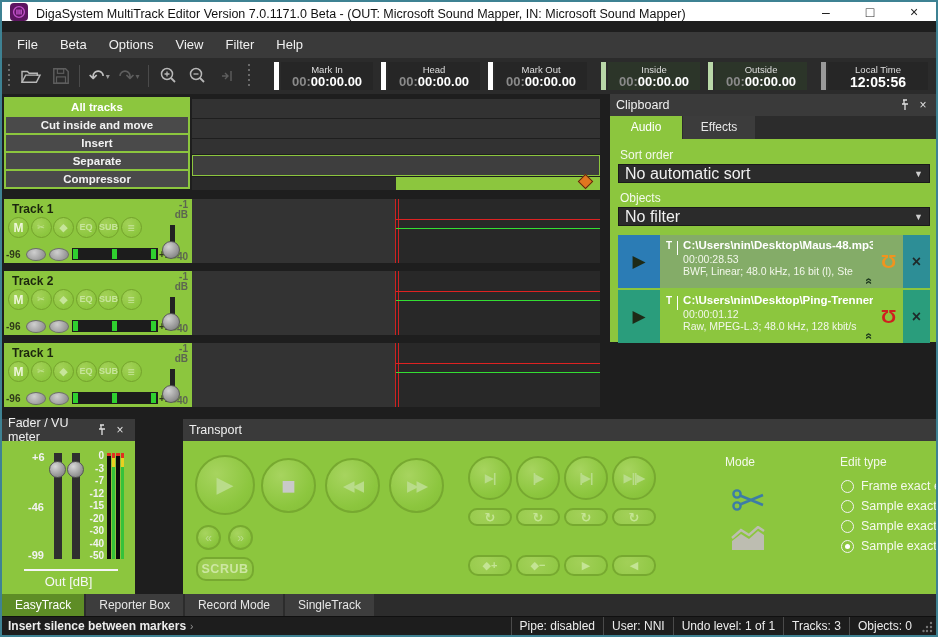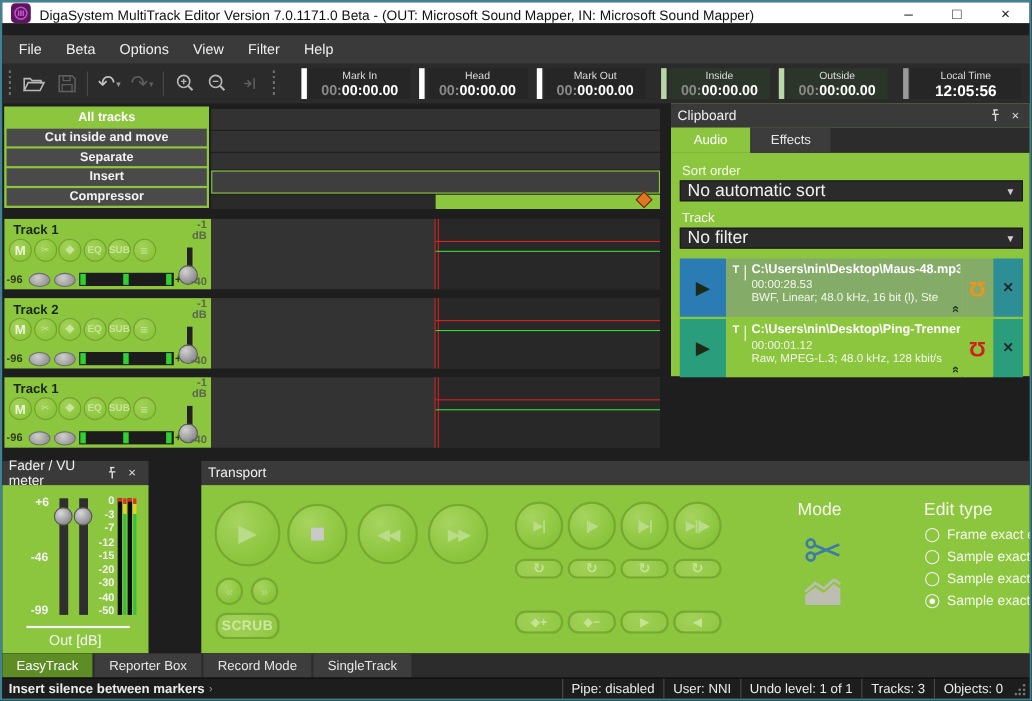--- a/index.html
+++ b/index.html
@@ -123,21 +123,21 @@
   .circlebtn{position:absolute;border-radius:50%;background:radial-gradient(circle at 35% 30%,#a7d45f,#8cc63e 65%,#84bc38);border:2px solid #77a930;display:flex;align-items:center;justify-content:center;color:#b9dc8a;}
   .big{width:60px;height:60px;font-size:22px;}
   .med{width:55px;height:55px;font-size:15px;letter-spacing:-2px;}
   .skip{width:44px;height:44px;font-size:12px;font-weight:bold;letter-spacing:-1px;}
   .small{width:25px;height:25px;font-size:12px;}
   .stopglyph{color:#c9c9c9;font-size:24px;line-height:1;}
   .pill{position:absolute;border-radius:10px;background:radial-gradient(circle at 35% 30%,#a2d058,#8fc743);border:2px solid #77a930;display:flex;align-items:center;justify-content:center;color:#c4e494;}
   .looppill{width:44px;height:18px;font-size:13px;font-weight:bold;}
   .editpill{width:44px;height:21px;font-size:11px;font-weight:bold;}
   .scrubpill{width:58px;height:24px;font-size:12.5px;font-weight:bold;letter-spacing:0.5px;color:#cde7a2;}
-  .modelabel,.editlabel{position:absolute;color:#f4f9ec;font-size:16px;}
+  .modelabel,.editlabel{position:absolute;color:#f4f9ec;font-size:12px;}
   .radio{position:absolute;display:flex;align-items:center;white-space:nowrap;}
   .rcircle{width:13px;height:13px;border-radius:50%;border:1.5px solid #f2f2f2;margin-right:7px;position:relative;flex:none;}
   .rcircle.sel::after{content:"";position:absolute;left:3px;top:3px;width:5px;height:5px;border-radius:50%;background:#ffffff;}
   .rlabel{color:#f4f9ec;font-size:12.5px;}
   
   .bottomtabs{position:absolute;left:0;top:592px;width:934px;height:22px;background:#2c2c2c;display:flex;}
   .btab{height:22px;line-height:22px;padding:0 13px;font-size:12px;color:#e6e6e6;background:#3d3d3d;margin-right:2px;}
   .btab.active{background:#5e8d26;color:#ffffff;}
   .statusbar{position:absolute;left:0;top:614px;width:934px;height:19px;background:#1d1d1d;display:flex;align-items:center;border-top:1px solid #101010;}
   .statusleft{color:#ececec;font-size:12px;font-weight:bold;padding-left:6px;}
@@ -265,22 +265,22 @@
             <span class="tlabel">Local Time</span>
             <span class="tval">12:05:56</span>
           </span>
       </span>
     </div>
   </div>
 
   <div class="actions">
     <div class="actrow active">All tracks</div>
     <div class="actrow">Cut inside and move</div>
+    <div class="actrow">Insert</div>
     <div class="actrow">Separate</div>
-    <div class="actrow">Insert</div>
     <div class="actrow">Compressor</div>
   </div>
 
   <div class="uptl">
     <div class="uprow" style="top:2px;height:19px;"></div>
     <div class="uprow" style="top:22px;height:19px;"></div>
     <div class="uprow" style="top:42px;height:15px;"></div>
     <div class="uprow bordered" style="top:58px;height:21px;"></div>
     <div class="splitrow" style="top:80px;height:13px;">
       <span class="split-dark"></span>
@@ -403,21 +403,21 @@
     <div class="cliptabs">
       <span class="cliptab active">Audio</span>
       <span class="cliptab">Effects</span>
     </div>
     <div class="clipbody">
       <div class="fldlabel">Sort order</div>
       <div class="dropdown">
         <span class="dv">No automatic sort</span>
           <span class="caret">▼</span>
       </div>
-      <div class="fldlabel" style="margin-top:8px;">Track</div>
+      <div class="fldlabel" style="margin-top:8px;">Objects</div>
       <div class="dropdown">
         <span class="dv">No filter</span>
           <span class="caret">▼</span>
       </div>
       <div class="entries">
         <div class="entry e1">
           <span class="eplay">▶</span>
           <span class="emid">
             <span class="eprefix">T</span>
               <span class="ebar"></span>

